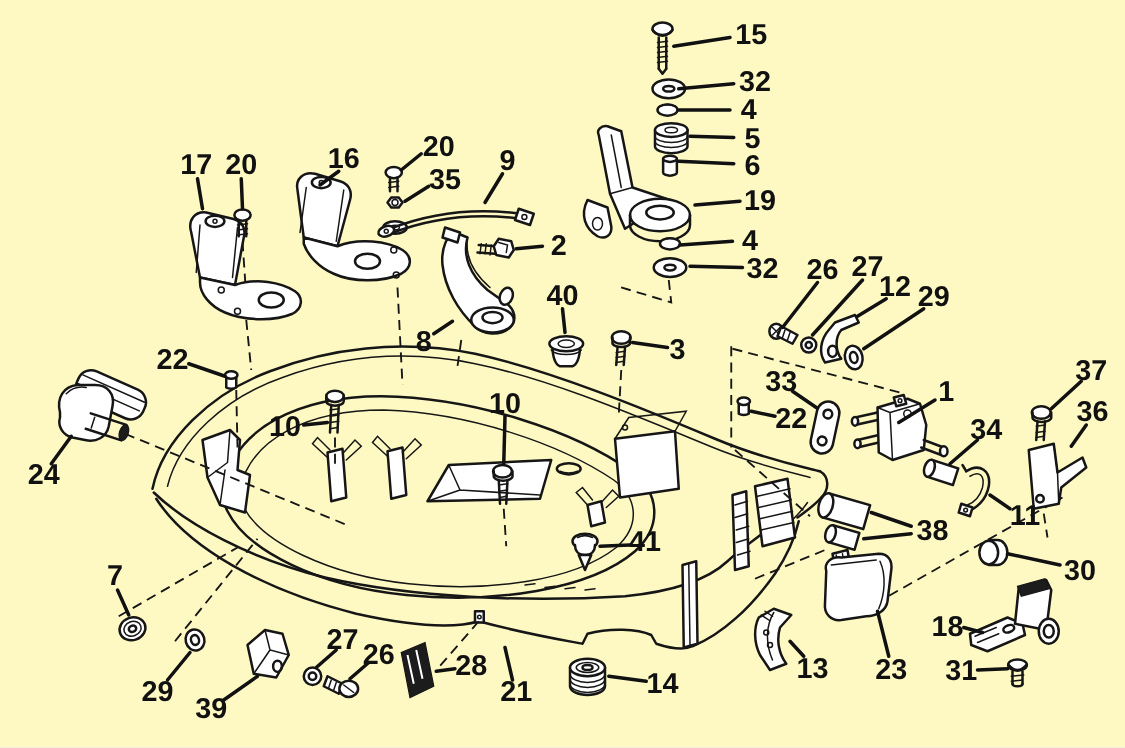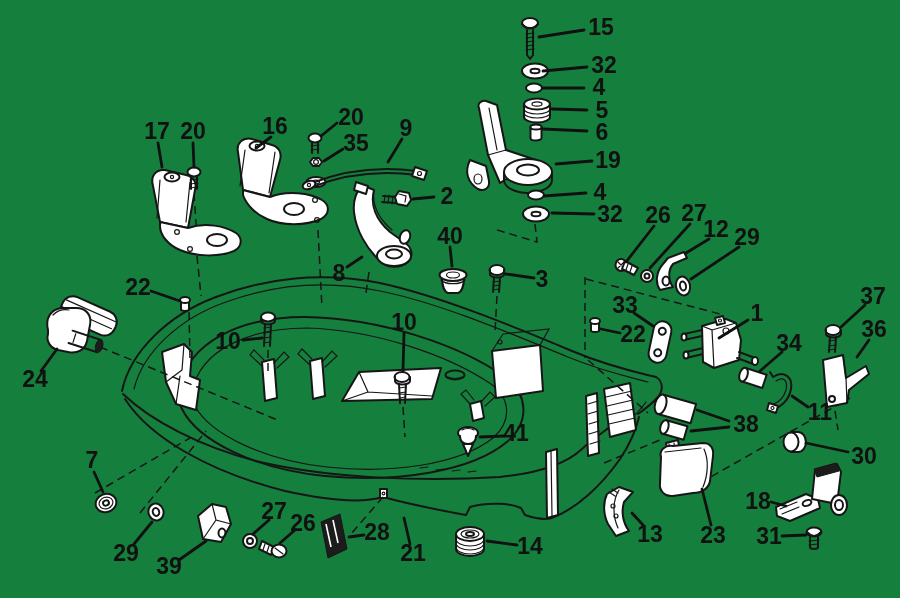--- a/index.html
+++ b/index.html
@@ -1,16 +1,16 @@
 <!DOCTYPE html>
 <html><head>
 <meta charset="utf-8">
 <style>
   html,body{margin:0;padding:0;background:#e8e8e8;}
-  .canvas{position:relative;width:900px;height:598px;background:#15803d;overflow:hidden;
+  .canvas{position:relative;width:900px;height:598px;background:#fef9c3;overflow:hidden;
           font-family:"Liberation Sans", sans-serif;}
   svg{display:block}
   .p  {stroke:#161616;stroke-width:2;fill:none;stroke-linecap:round;stroke-linejoin:round;}
   .pw {stroke:#161616;stroke-width:2;fill:#ffffff;stroke-linecap:round;stroke-linejoin:round;}
   .th {stroke:#161616;stroke-width:1.2;fill:none;stroke-linecap:round;}
   .dk {fill:#1c1c1c;stroke:#161616;stroke-width:1;}
   .dash{stroke:#161616;stroke-width:1.5;fill:none;stroke-dasharray:8 5;}
   .callout-text{font-family:"Liberation Sans",sans-serif;font-weight:700;font-size:23px;
                 fill:#111;}
   .leader{stroke:#111;stroke-width:2.8;stroke-linecap:round;}

